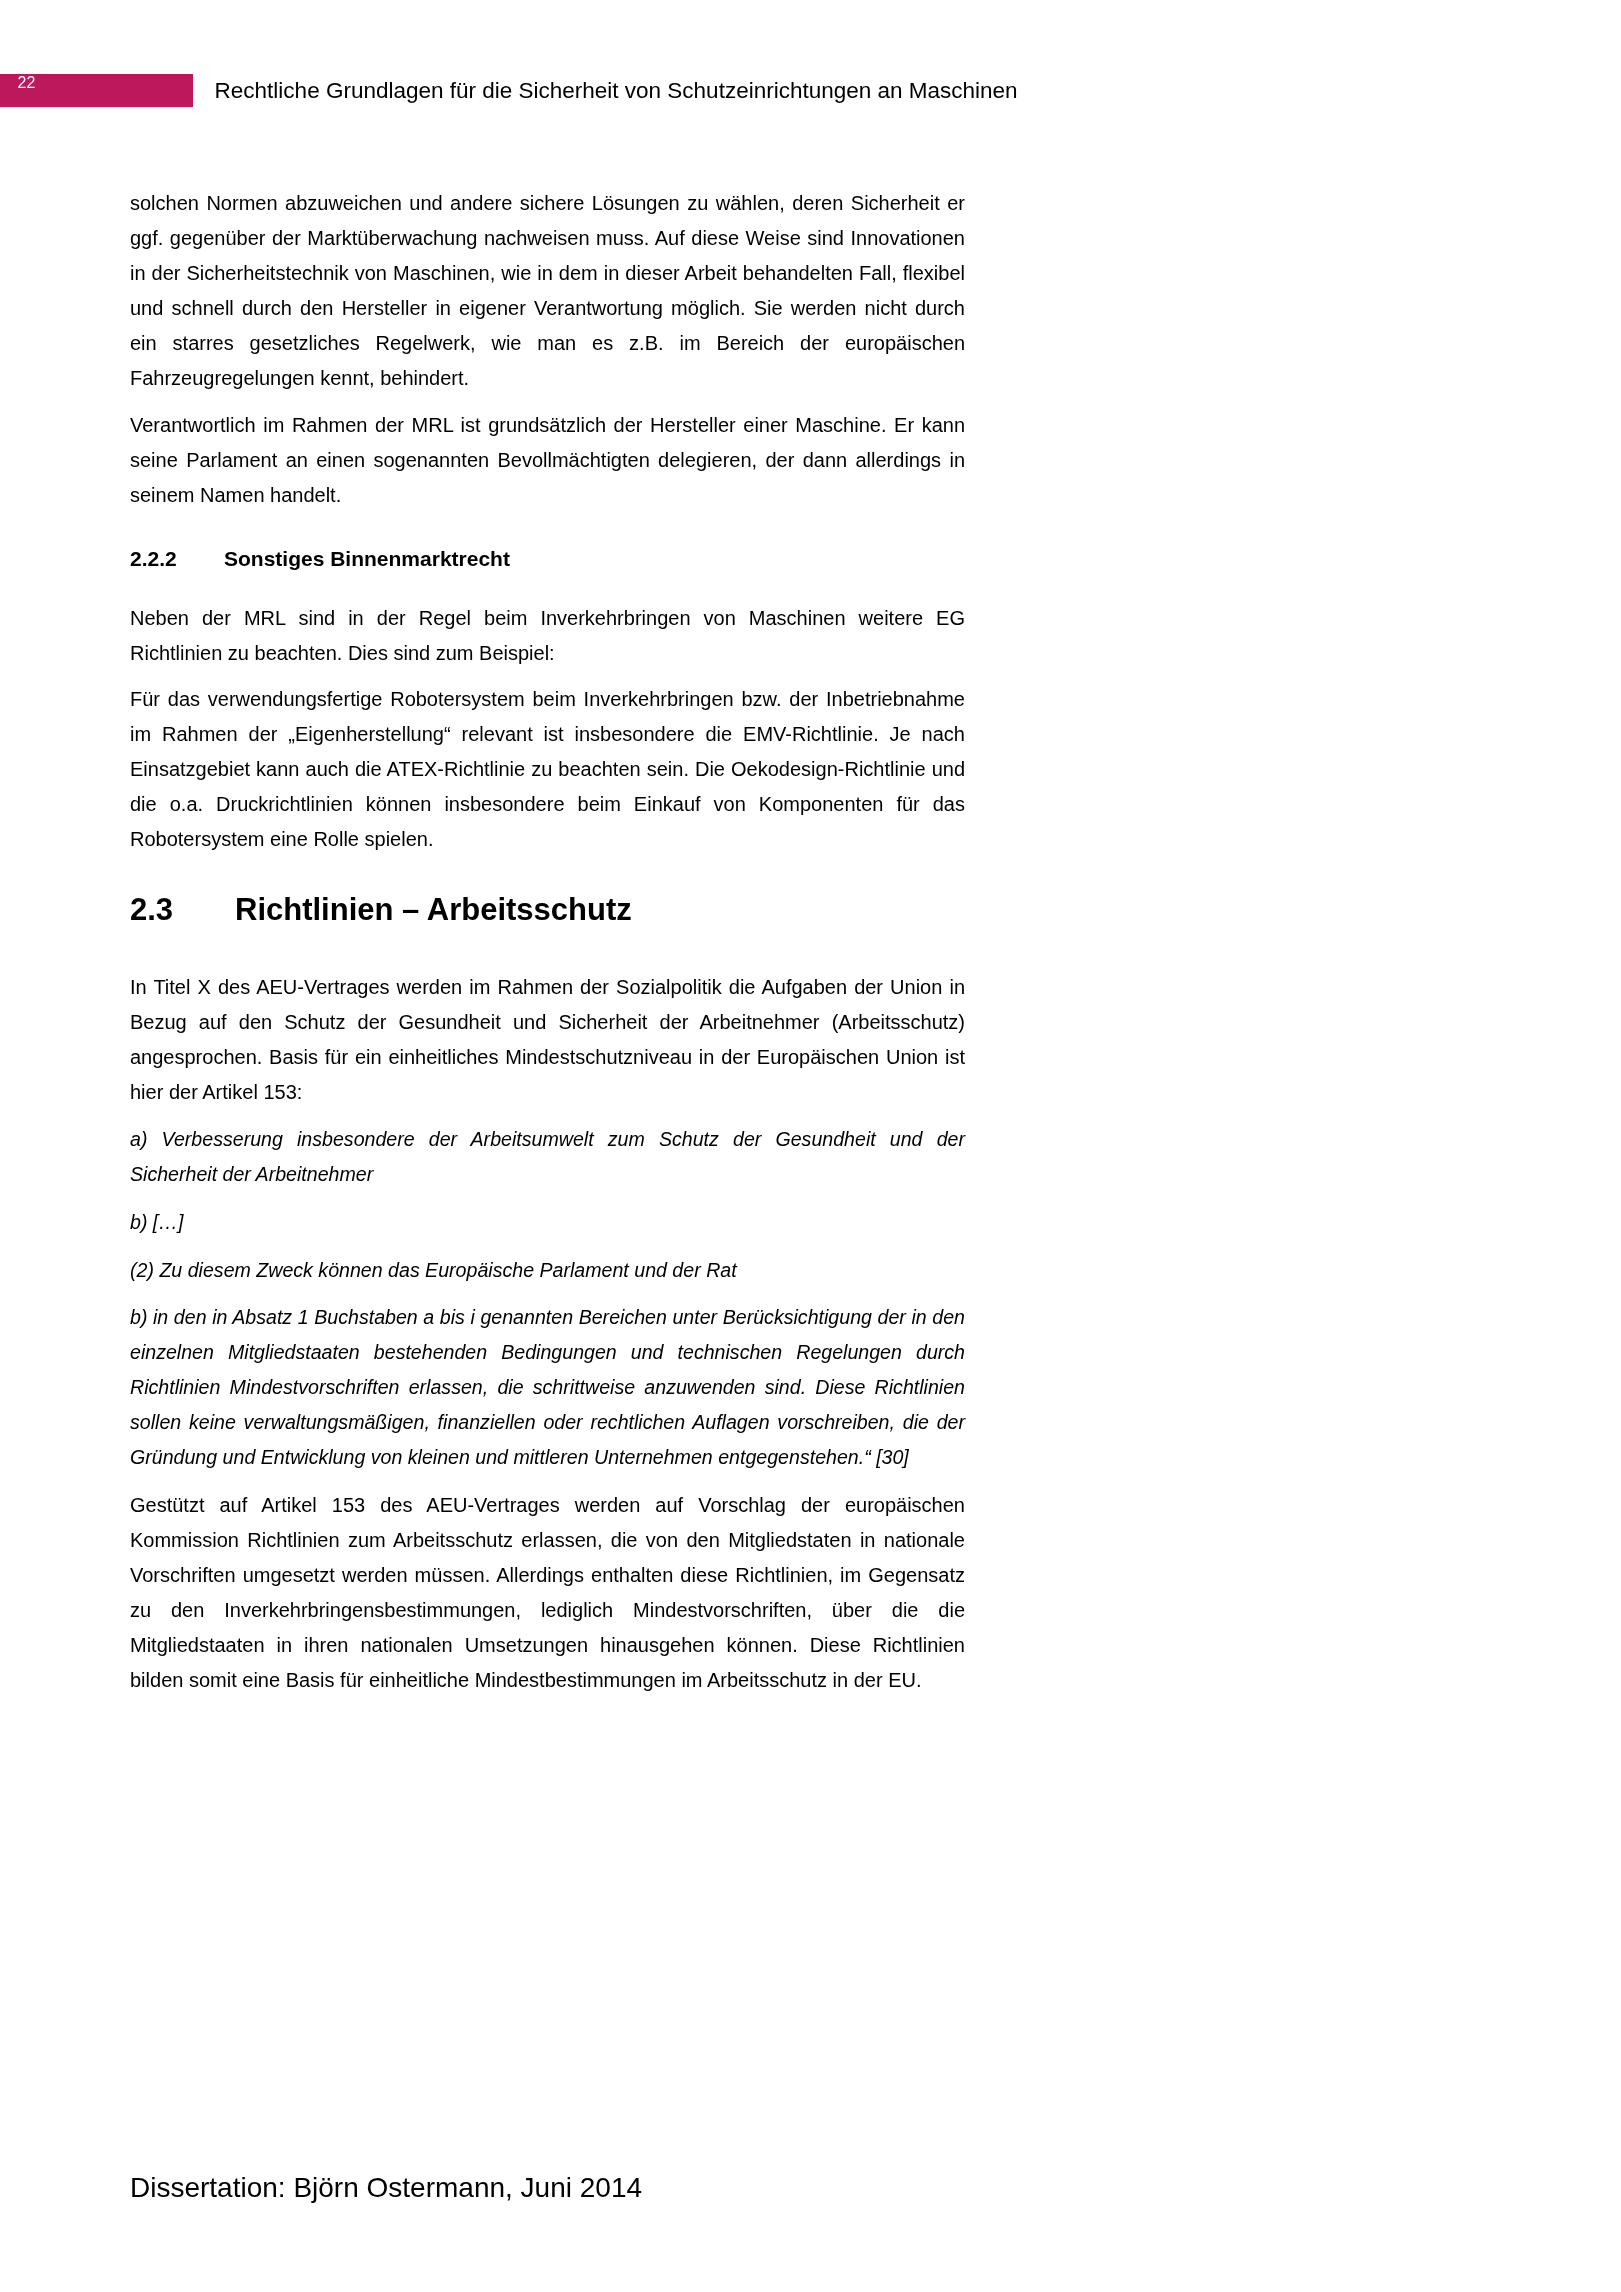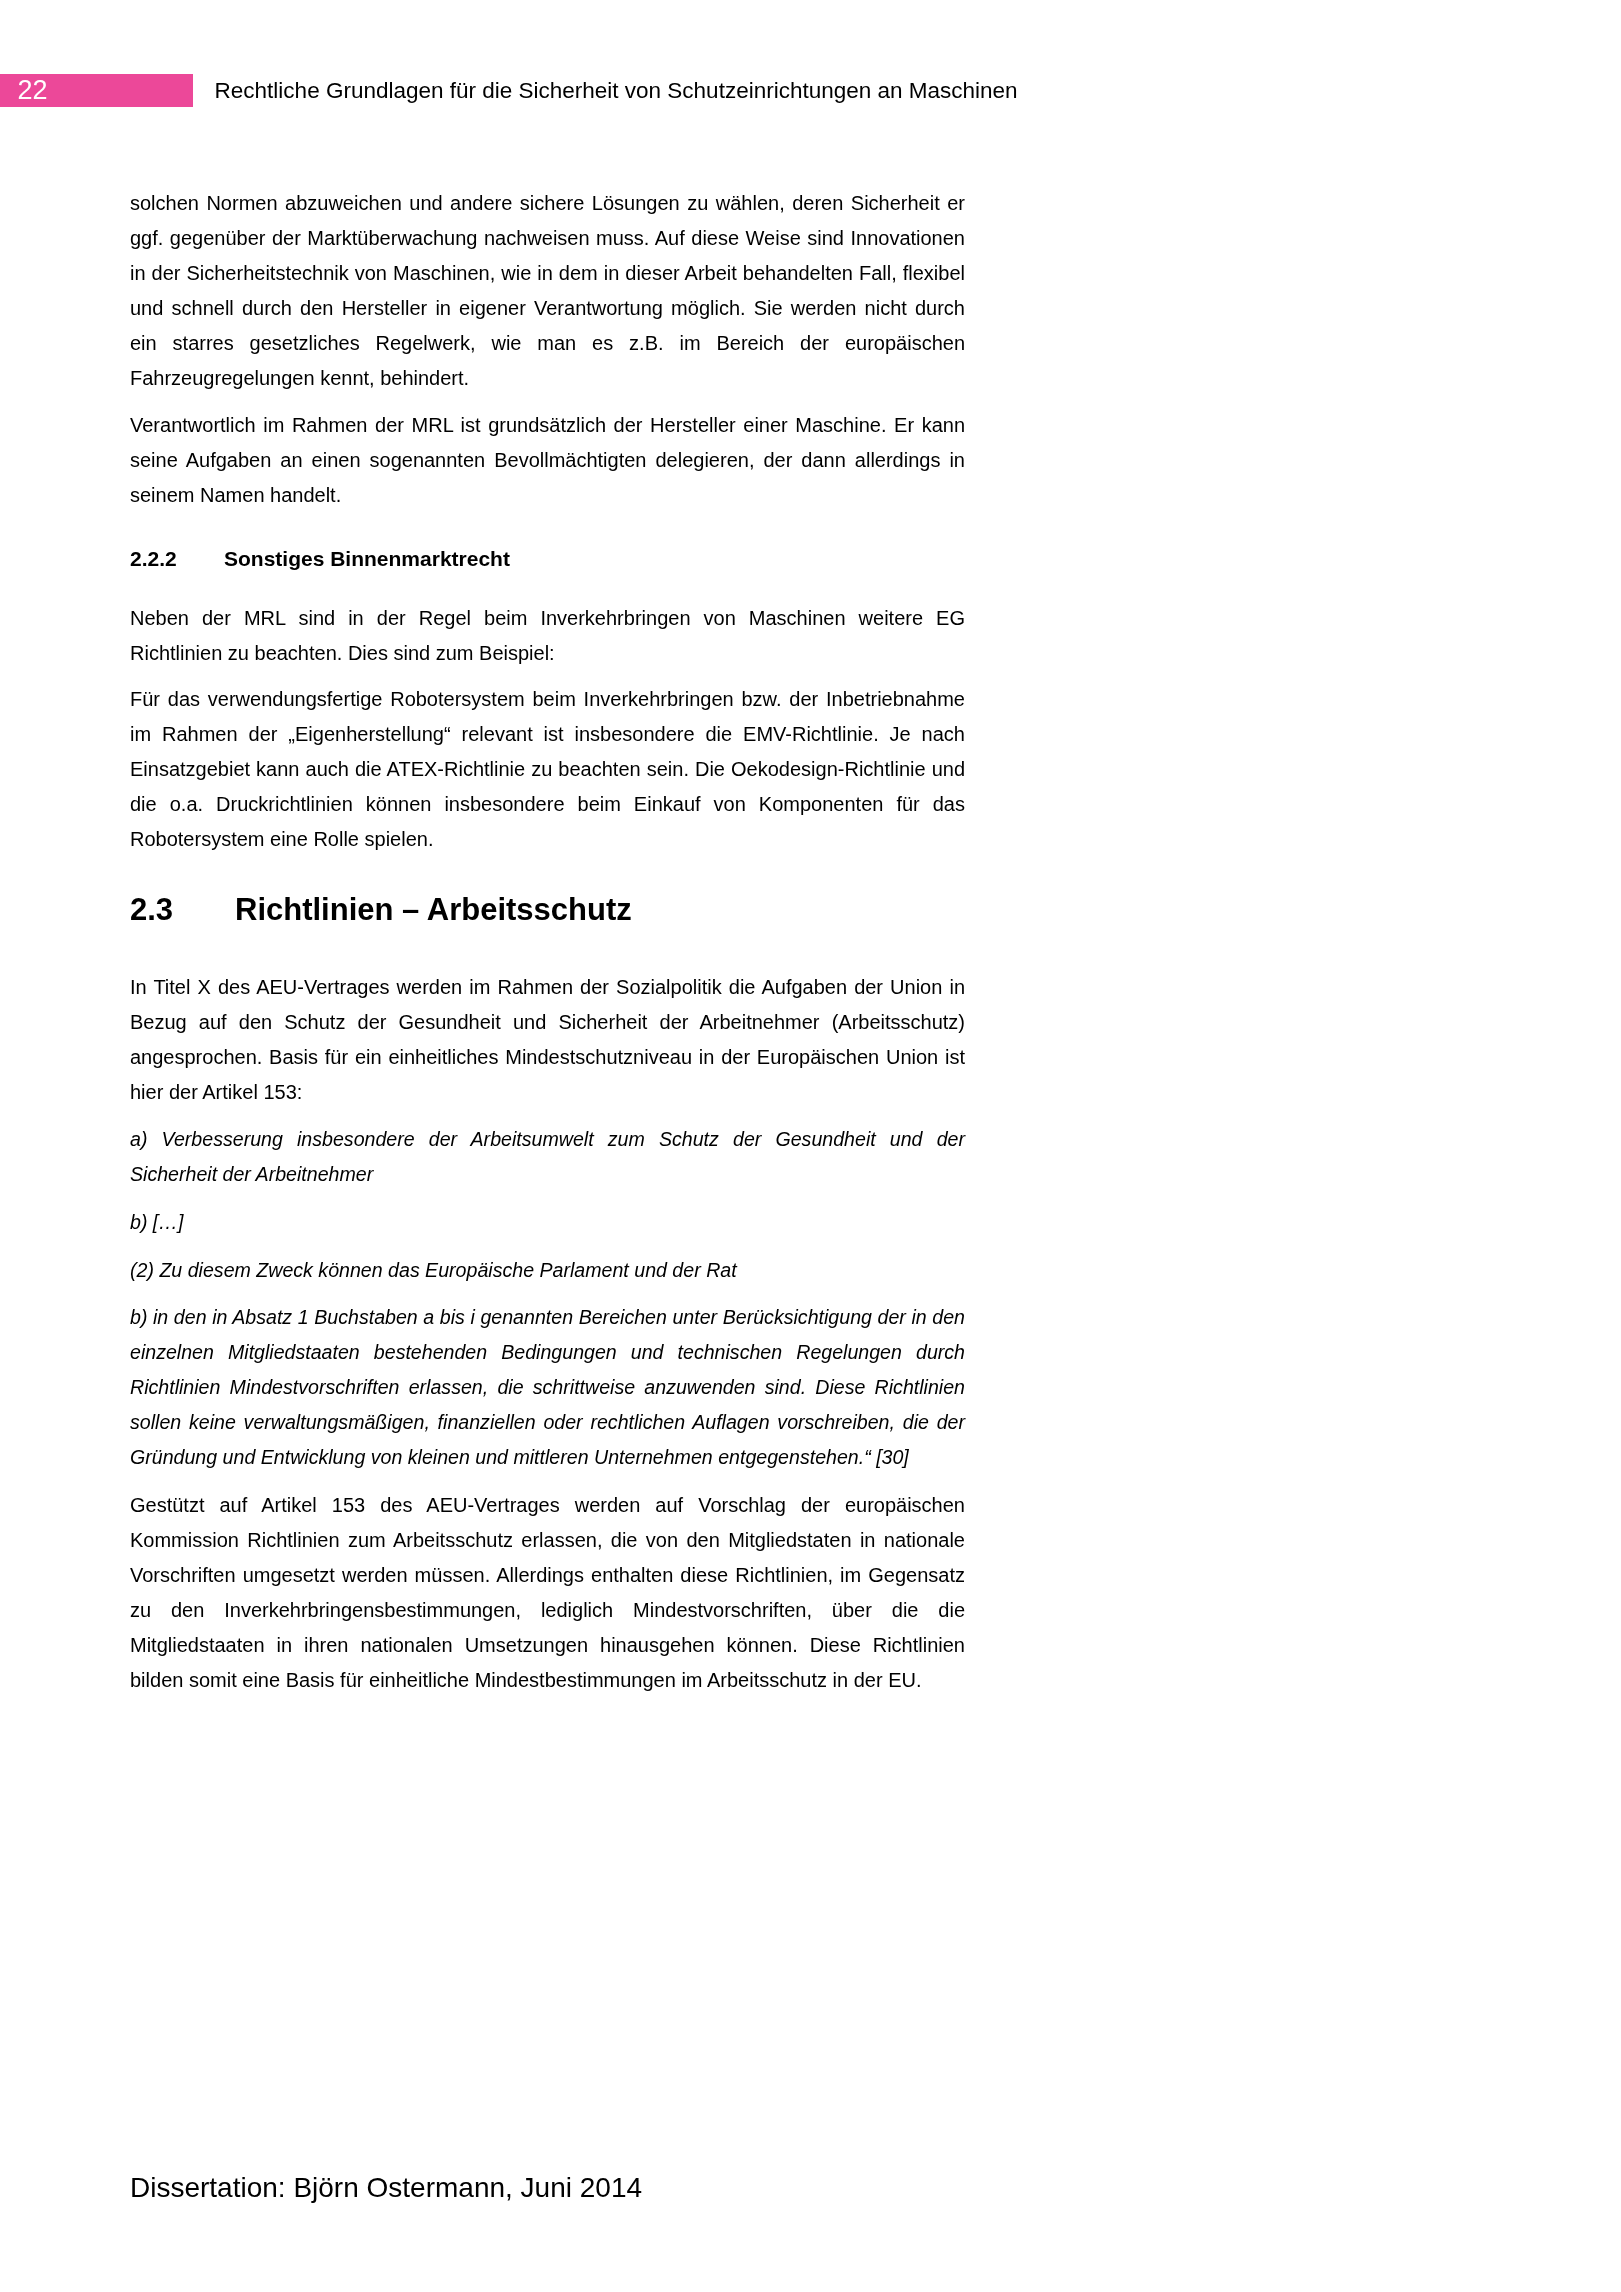--- a/index.html
+++ b/index.html
@@ -13,24 +13,24 @@
   }
 
   
   .header-row {
     position: absolute; top: 74px; left: 0;
     display: flex; align-items: center;
     width: 100%;
   }
   .page-num-box {
     width: 193px; height: 33px;
-    background: #ec4899;
-    display: flex; align-items: center;
+    background: #be185d;
+    display: flex; 
     box-sizing: border-box; padding-left: 17.6px;
-    color: #ffffff; font-size: 27px;
+    color: #ffffff; font-size: 16px;
   }
   .header-title {
     margin-left: 21.6px;
     font-size: 22.5px;
     color: #000000;
     white-space: nowrap;
   }
 
   
   .content {
@@ -100,21 +100,21 @@
 <header class="header-row">
   <div class="page-num-box">
     <span>22</span>
   </div>
   <div class="header-title">Rechtliche Grundlagen für die Sicherheit von Schutzeinrichtungen an Maschinen</div>
 </header>
 
 <main class="content">
 
   <p class="body">solchen Normen abzuweichen und andere sichere Lösungen zu wählen, deren Sicherheit er ggf. gegenüber der Marktüberwachung nachweisen muss. Auf diese Weise sind Innovationen in der Sicherheitstechnik von Maschinen, wie in dem in dieser Arbeit behandelten Fall, flexibel und schnell durch den Hersteller in eigener Verantwortung möglich. Sie werden nicht durch ein starres gesetzliches Regelwerk, wie man es z.B. im Bereich der europäischen Fahrzeugregelungen kennt, behindert.</p>
-  <p class="body">Verantwortlich im Rahmen der MRL ist grundsätzlich der Hersteller einer Maschine. Er kann seine Aufgaben an einen sogenannten Bevollmächtigten delegieren, der dann allerdings in seinem Namen handelt.</p>
+  <p class="body">Verantwortlich im Rahmen der MRL ist grundsätzlich der Hersteller einer Maschine. Er kann seine Parlament an einen sogenannten Bevollmächtigten delegieren, der dann allerdings in seinem Namen handelt.</p>
 
   <h3 class="sec">
     <span class="num">2.2.2</span><span>Sonstiges Binnenmarktrecht</span>
   </h3>
 
   <p class="body">Neben der MRL sind in der Regel beim Inverkehrbringen von Maschinen weitere EG Richtlinien zu beachten. Dies sind zum Beispiel:</p>
 
 
   <p class="body">Für das verwendungsfertige Robotersystem beim Inverkehrbringen bzw. der Inbetriebnahme im Rahmen der „Eigenherstellung“ relevant ist insbesondere die EMV-Richtlinie. Je nach Einsatzgebiet kann auch die ATEX-Richtlinie zu beachten sein. Die Oekodesign-Richtlinie und die o.a. Druckrichtlinien können insbesondere beim Einkauf von Komponenten für das Robotersystem eine Rolle spielen.</p>
 

